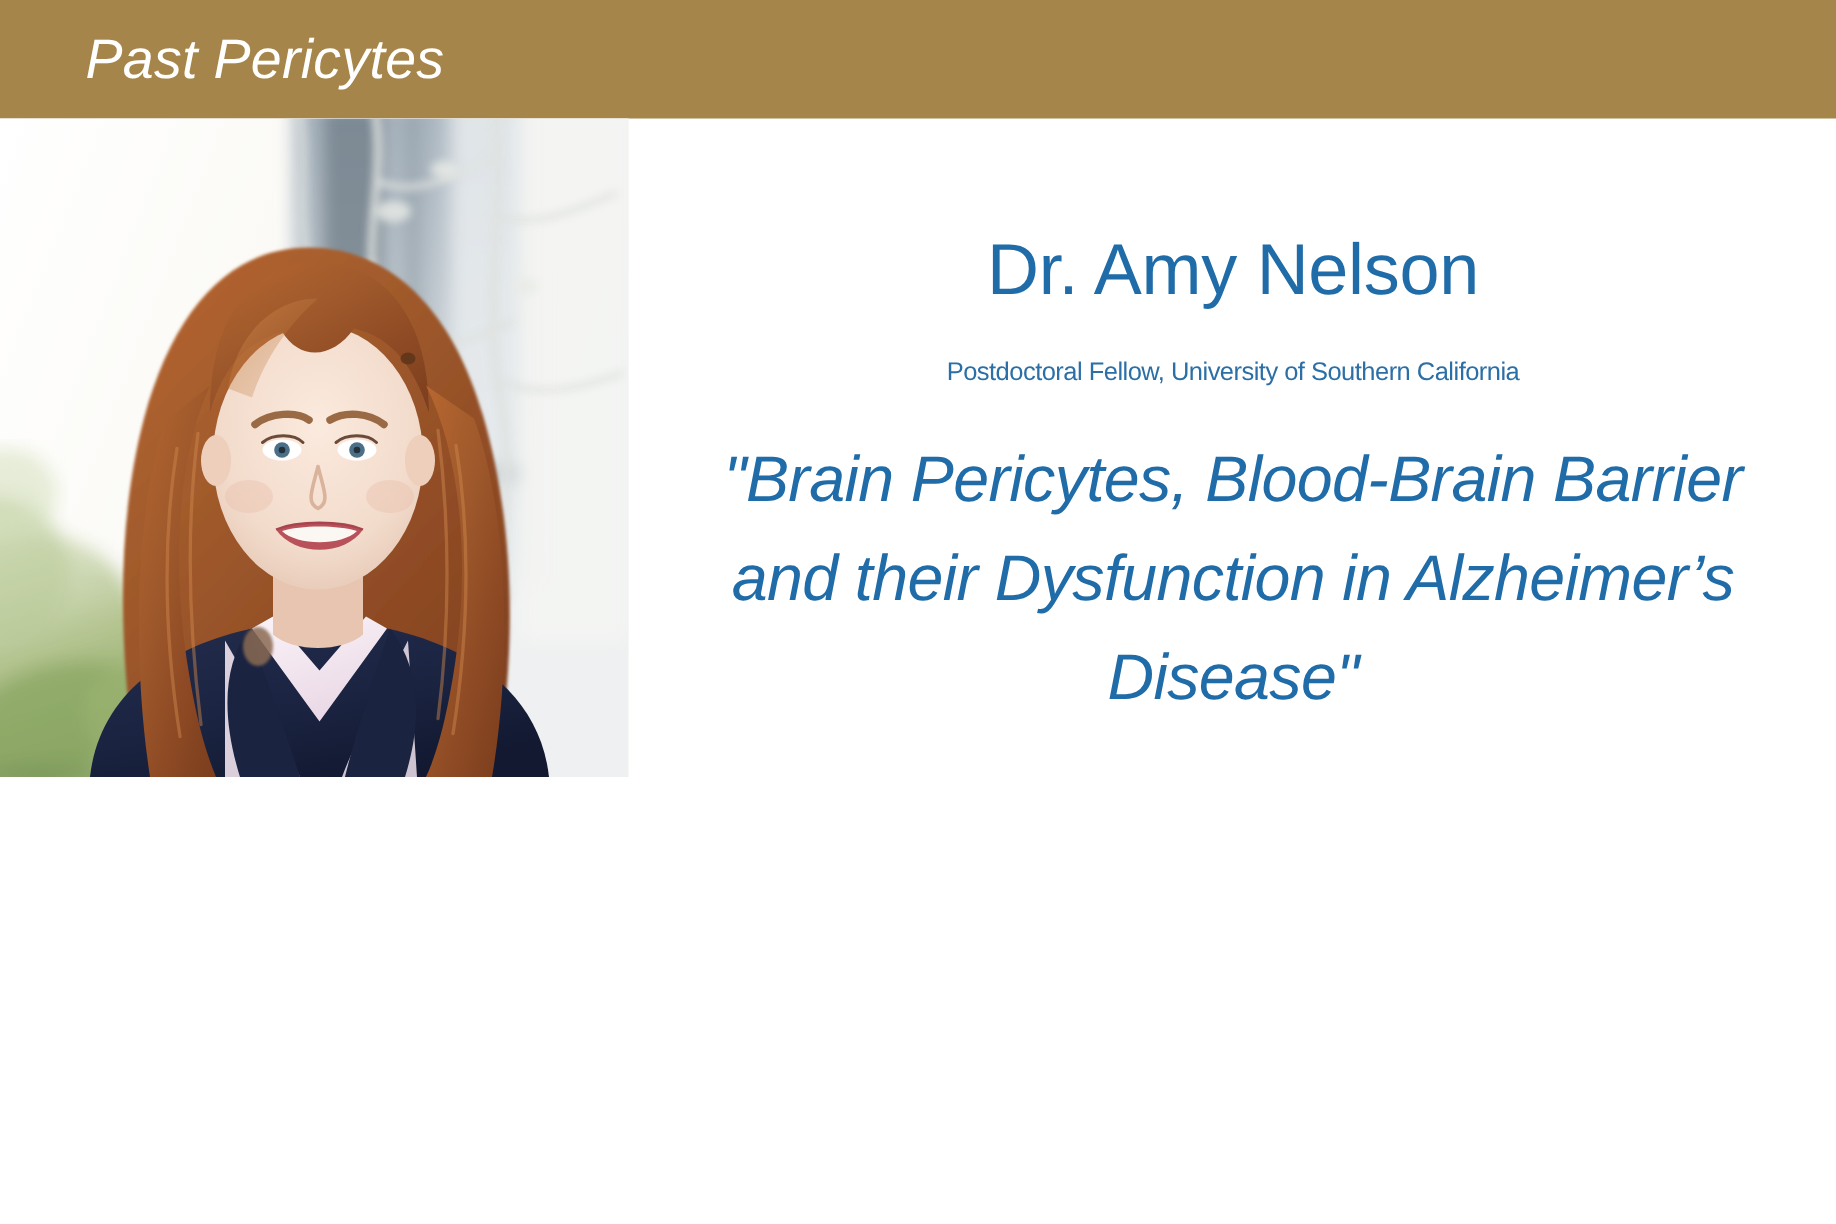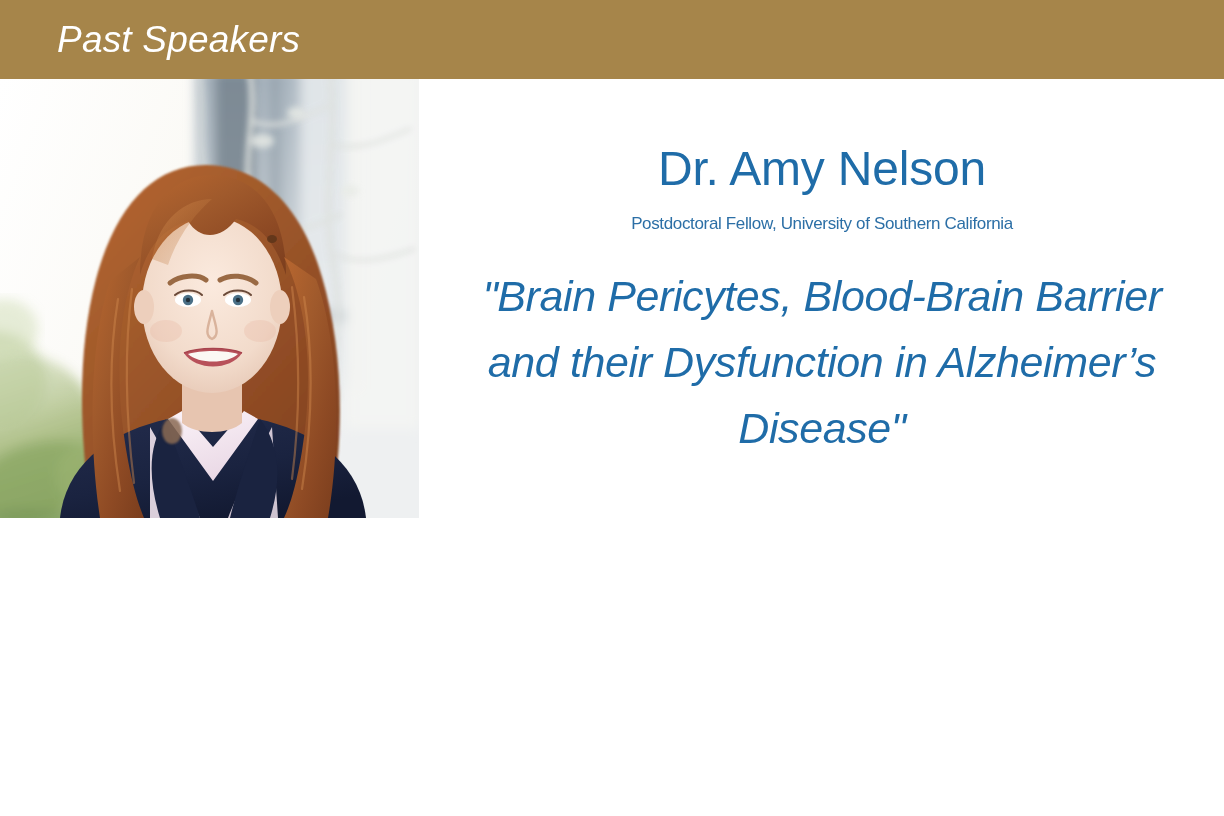--- a/index.html
+++ b/index.html
@@ -64,21 +64,21 @@
 
   
   .speaker-block {
     position: absolute;
     left: 420px;
     top: 79px;
     width: 804px;
     text-align: center;
   }
   .speaker-name {
-    margin: 4px;
+    margin: 16px;
     padding-top: 59px;
     color: #1F6CA8;
     font-family: "Liberation Sans", sans-serif;
     font-weight: 400;
     font-size: 48px;
     line-height: 1.14;
     letter-spacing: -0.2px;
     white-space: nowrap;
   }
   .speaker-affiliation {
@@ -104,21 +104,21 @@
     line-height: 1.53;
     letter-spacing: -0.4px;
   }
 </style>
 </head>
 <body>
 
 <div class="slide">
 
   <div class="banner">
-    <div class="banner-title">Past Speakers</div>
+    <div class="banner-title">Past Pericytes</div>
   </div>
 
   <div class="photo">
     <svg viewBox="0 0 419 439" preserveAspectRatio="xMidYMid slice">
       <defs>
         <linearGradient id="skyGrad" x1="0" y1="0" x2="1" y2="0.4">
           <stop offset="0%" stop-color="#ffffff"></stop>
           <stop offset="45%" stop-color="#fbfaf6"></stop>
           <stop offset="100%" stop-color="#eef0f1"></stop>
         </linearGradient>

